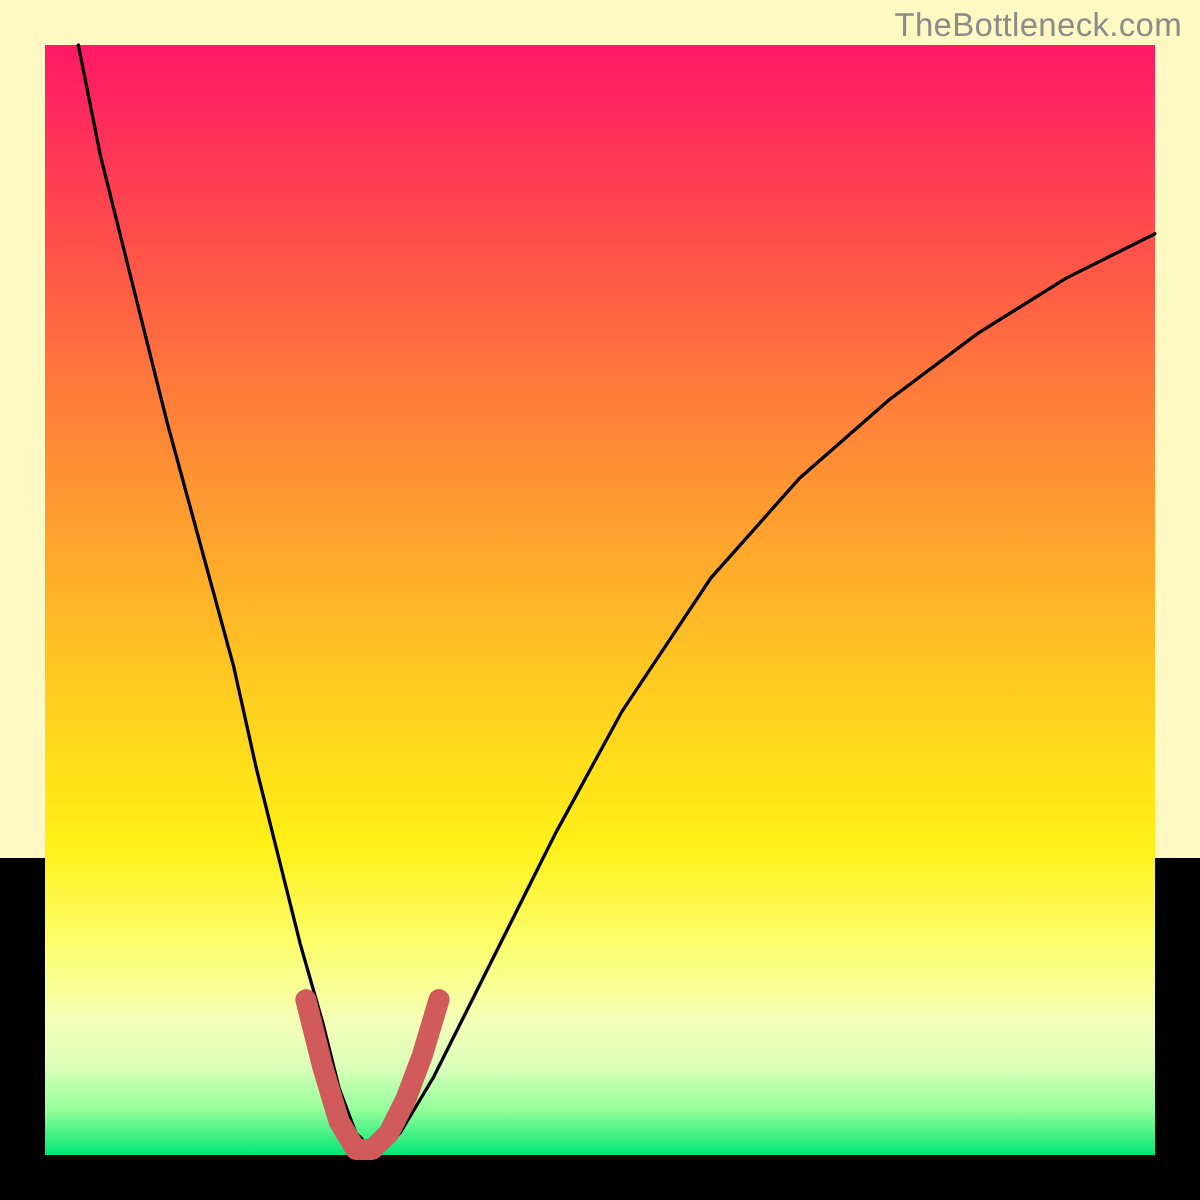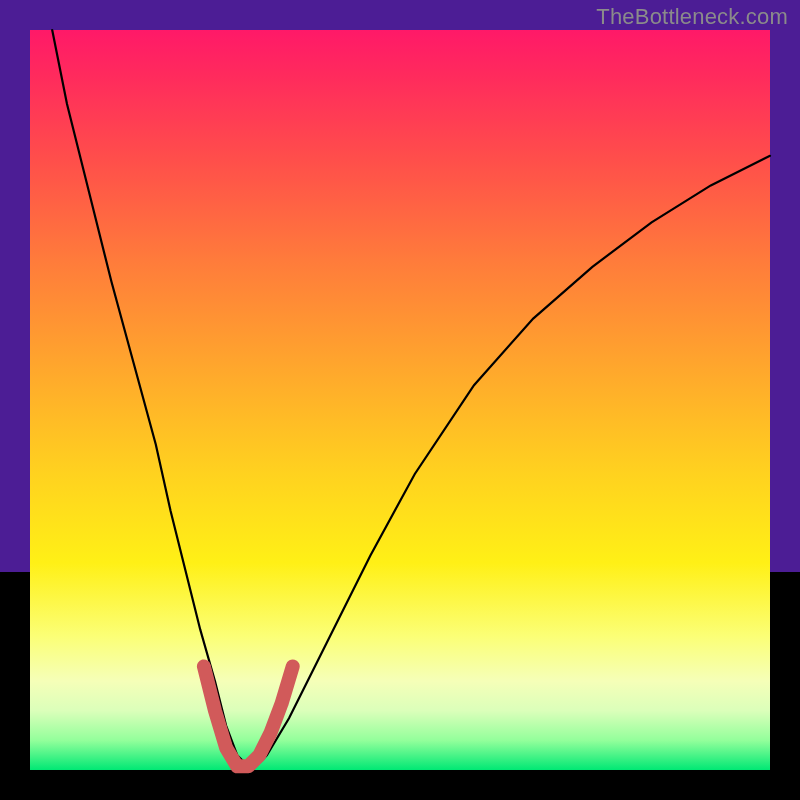--- a/index.html
+++ b/index.html
@@ -10,21 +10,21 @@
     overflow: hidden;
     background: #000;
     font-family: Arial, Helvetica, sans-serif;
   }
   .frame {
     position: absolute;
     left: 0;
     top: 0;
     width: 800px;
     height: 572px;
-    background: #4c1d95;
+    background: #fef9c3;
   }
   .plot-area {
     position: absolute;
     left: 30px;
     top: 30px;
     width: 740px;
     height: 740px;
     
     background: linear-gradient(
       to bottom,

